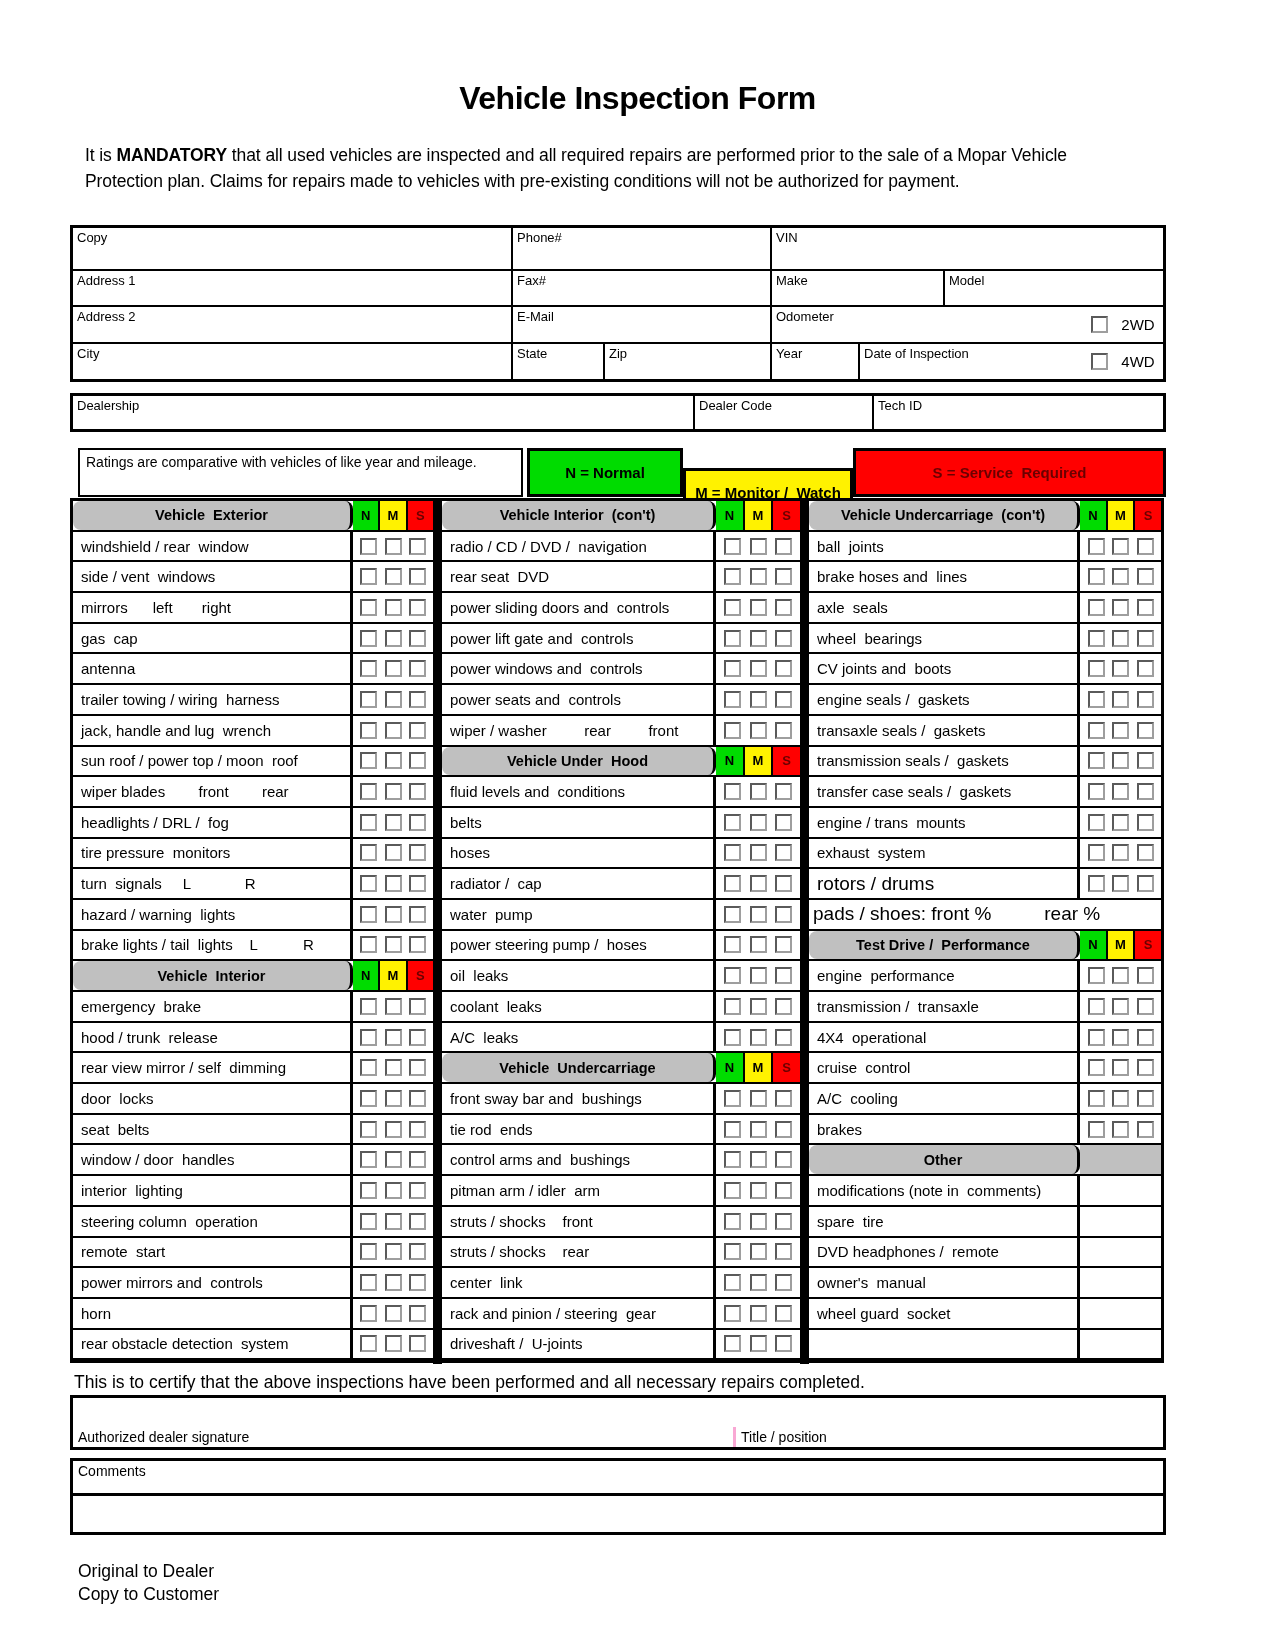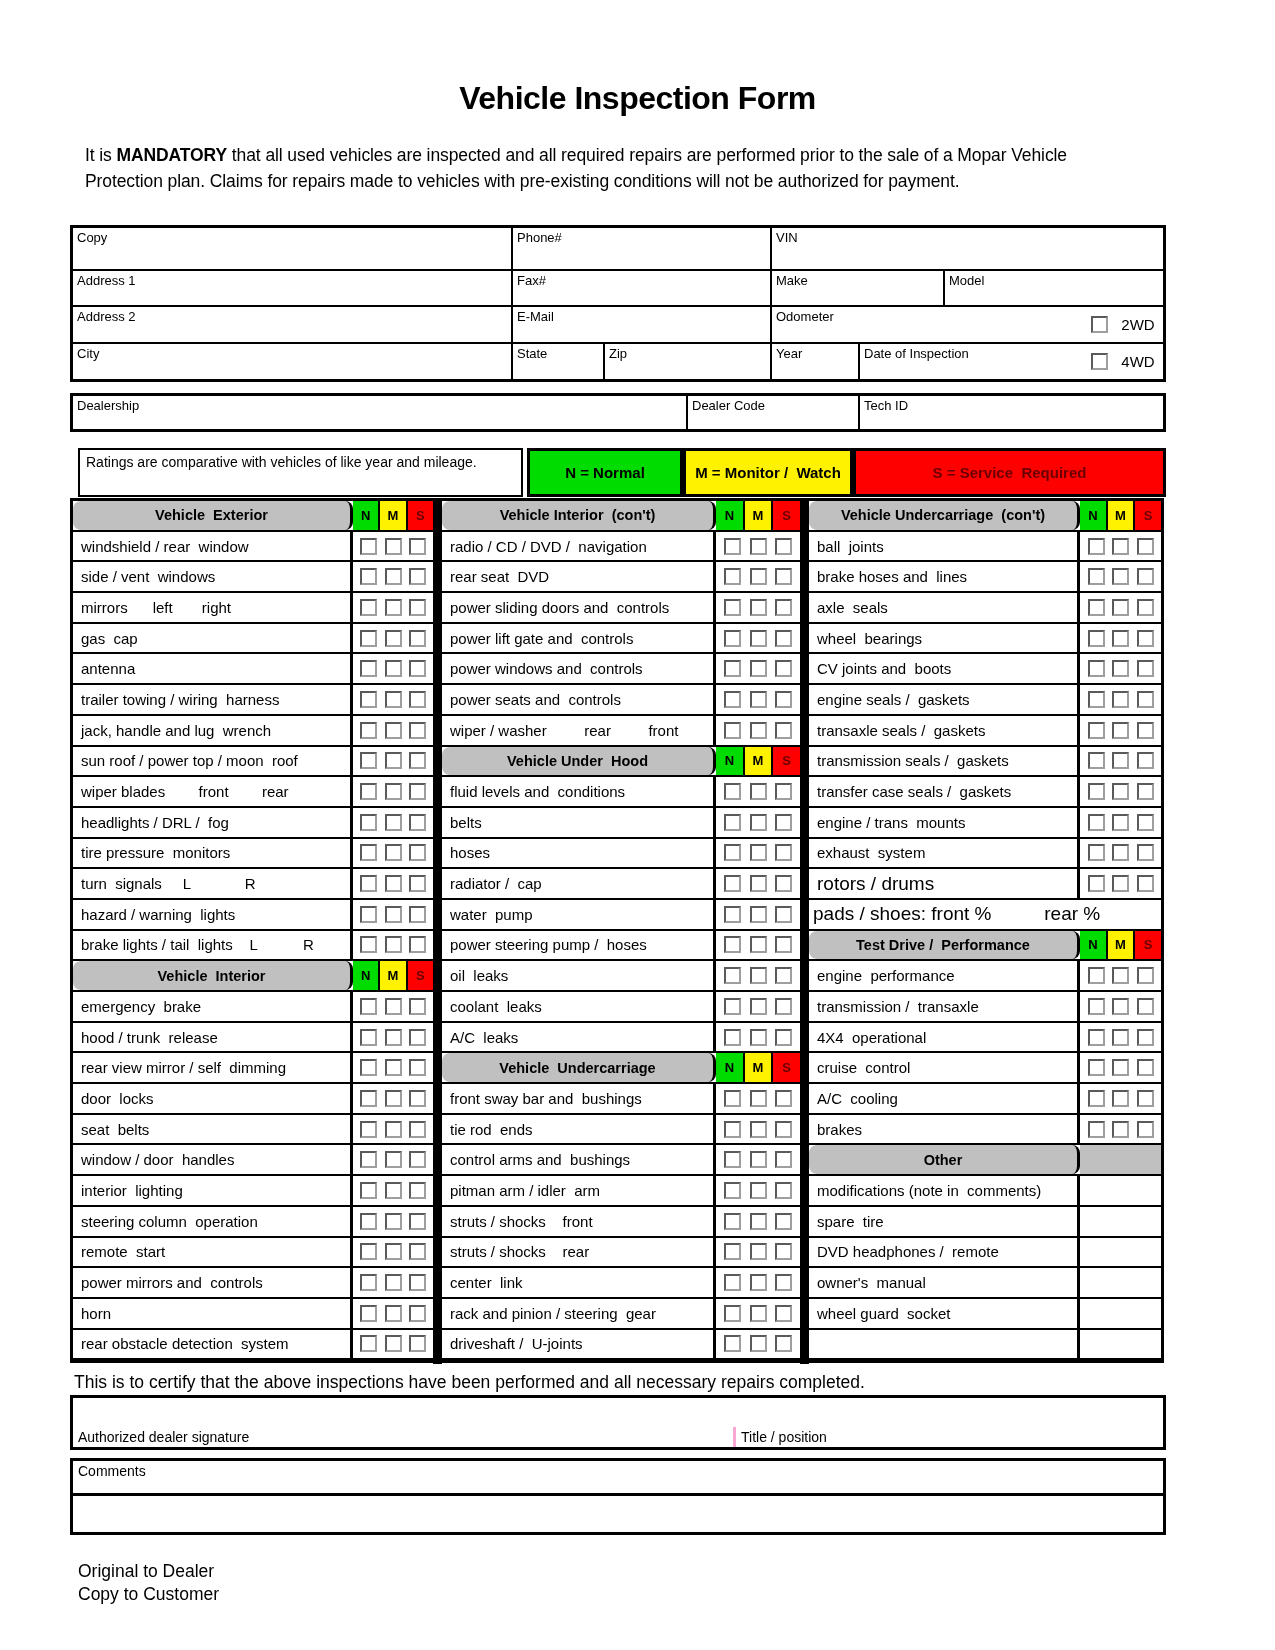--- a/index.html
+++ b/index.html
@@ -25,35 +25,35 @@
   .ct-row{display:flex;}
   .ct-row + .ct-row{border-top:2px solid #000;}
   .ct-cell{position:relative;padding:2px 4px;}
   .ct-cell.bl{border-left:2px solid #000;}
   .flabel{font-size:13px;display:block;}
   .drive-cell{display:flex;align-items:center;justify-content:center;gap:13px;padding:2px 4px;}
   .drive-cell .dlabel{font-size:15px;}
   
   .dealer-table{
     position:absolute;left:70px;top:393px;width:1096px;height:39px;
-    border:3px solid #000;display:flex;background:#fff;
+    border:3px solid #000;display:flex;background:#fff;gap:7px;
   }
   
   .legend{position:absolute;left:70px;top:448px;width:1096px;height:49px;}
   .legend-note{
     position:absolute;left:8px;top:0;width:445px;height:49px;border:2px solid #000;
     font-size:14px;line-height:20px;padding:2px 6px;background:#fff;
   }
   .legend-box{
     position:absolute;top:0;height:49px;border:3px solid #000;
     display:flex;align-items:center;justify-content:center;
     font-weight:bold;font-size:15px;white-space:pre;
   }
   .lg-green{left:457px;width:156px;background:var(--green);}
-  .lg-yellow{left:613px;width:170px;background:var(--yellow);}
+  .lg-yellow{left:613px;width:170px;background:var(--yellow);margin-top:20px;}
   .lg-red{left:783px;width:313px;background:var(--red);color:var(--stx);}
   
   .ckcol{position:absolute;top:498px;border-top:3px solid #000;border-bottom:3px solid #000;background:#fff;}
   #ckcol1{left:70px;width:363px;--lw:280px;border-left:3px solid #000;}
   #ckcol2{left:442px;width:358px;--lw:274px;}
   #ckcol3{left:809px;width:355px;--lw:271px;border-right:3px solid #000;}
   .colsep{position:absolute;top:498px;height:866px;width:9px;background:#000;}
   #sep1{left:433px;} #sep2{left:800px;}
   .crow{height:30.7px;border-bottom:2px solid #000;display:flex;background:#fff;}
   .clabel{

